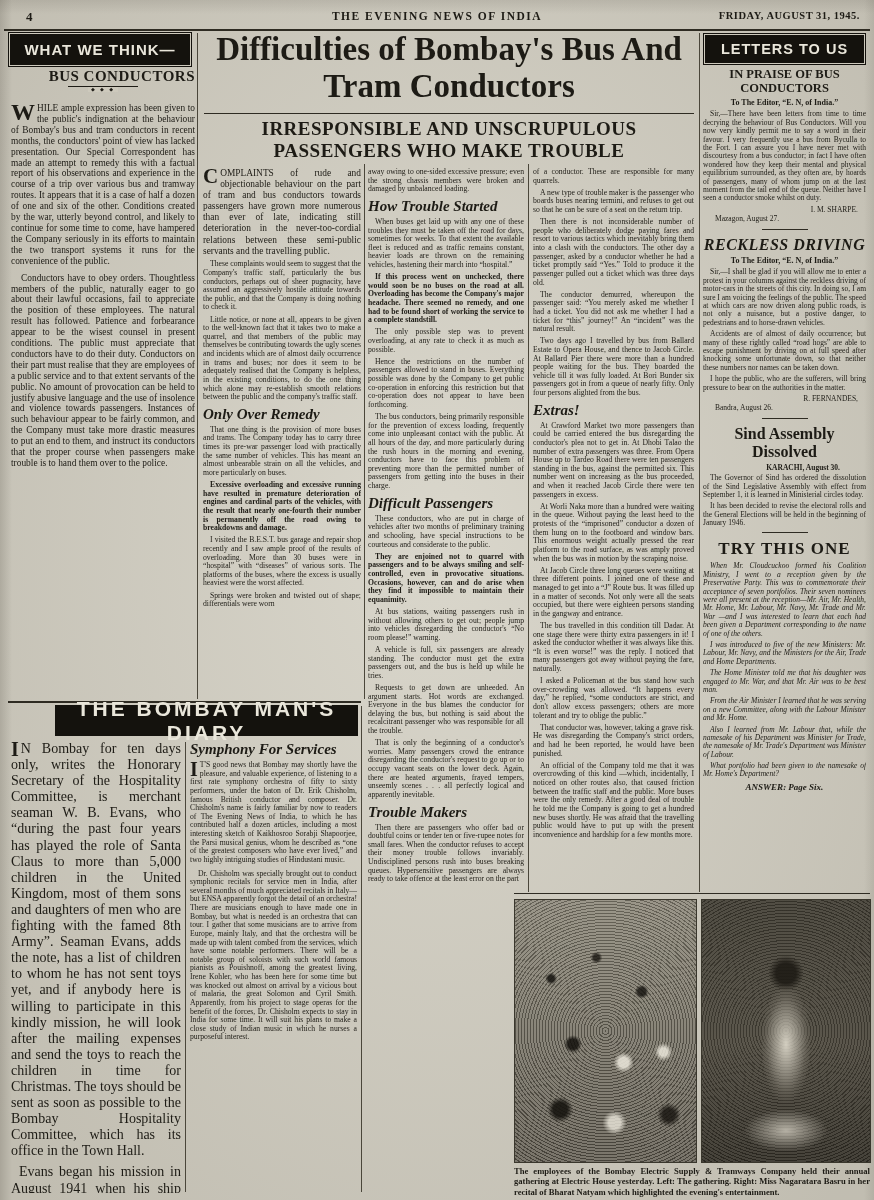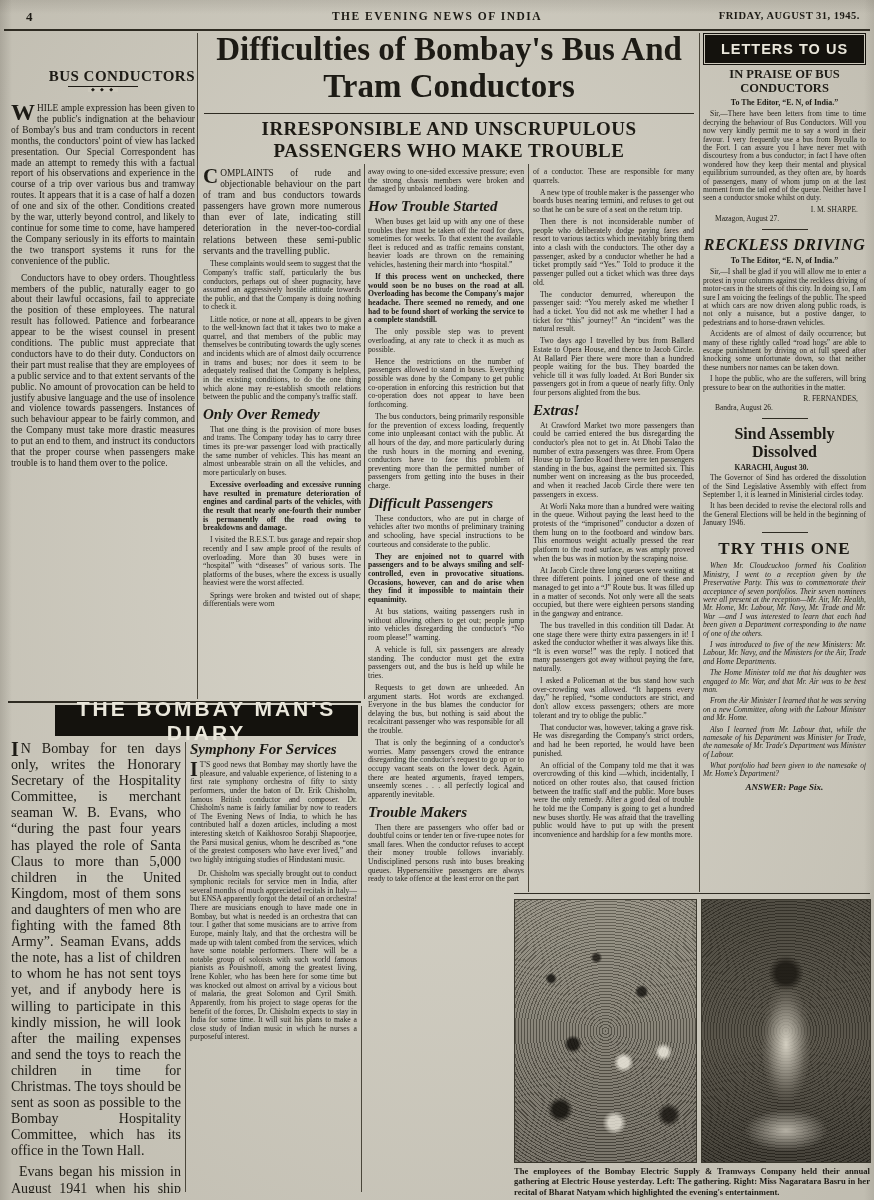--- a/index.html
+++ b/index.html
@@ -48,21 +48,21 @@
   
   .lett{position:absolute;left:703px;top:66px;width:163px;height:826px;overflow:hidden;font-size:7.5px;line-height:1.12;}
   .lett p{margin:0 0 3px;text-align:justify;text-indent:7px;}
   .lett .lhead{text-align:center;font:bold 12.5px "Liberation Serif",serif;line-height:1.1;margin:2px 0 3px;text-indent:0;}
   .lett .reck{font:bold italic 16px "Liberation Serif",serif;letter-spacing:.5px;}
   .lett .sind{font:bold 16px "Liberation Serif",serif;}
   .lett .tryone{font:bold 17px "Liberation Serif",serif;letter-spacing:1px;}
   .lett .salut{text-align:center;font-weight:bold;font-size:8px;margin:0 0 3px;text-indent:0;}
   .lett .sig{text-align:right;padding-right:8px;text-indent:0;margin:1px 0 1px;}
   .lett .place{text-indent:12px;margin:0 0 4px;}
-  .lett .dateline{text-align:center;padding-right:26px;text-indent:0;font-weight:bold;margin-bottom:2px;}
+  .lett .dateline{text-align:right;padding-right:26px;text-indent:0;font-weight:bold;margin-bottom:2px;}
   .lett .sdiv{width:46px;margin:5px auto 6px;border-top:1px solid #2e2b22;}
   .lett .it p, .lett p.it{font-style:italic;}
   .lett .answer{text-align:center;font:bold italic 9px "Liberation Serif",serif;margin-top:3px;text-indent:0;}
   
   .diaryA{position:absolute;left:11px;top:741px;width:170px;height:452px;overflow:hidden;font-size:14px;line-height:1.15;}
   .diaryB{position:absolute;left:190px;top:741px;width:167px;height:452px;overflow:hidden;font-size:7.7px;line-height:1.12;}
   .diaryA p,.diaryB p{margin:0 0 5px;text-align:justify;text-indent:8px;}
   .diaryA p.nt,.diaryB p.nt{text-indent:0;}
   .dcI::first-letter{float:left;font-size:20px;line-height:16px;font-weight:bold;padding-right:2px;}
   .diaryB .sh{font:bold italic 15px "Liberation Serif",serif;margin:0 0 3px;text-indent:0;}
@@ -103,20 +103,21 @@
   </div>
   <div class="hr" style="top:29px;left:4px;width:866px;height:2px;"></div>
 
   <div class="vr" style="left:197px;top:33px;height:666px;"></div>
   <div class="vr" style="left:364px;top:164px;height:535px;"></div>
   <div class="vr" style="left:528px;top:164px;height:728px;"></div>
   <div class="vr" style="left:699px;top:33px;height:859px;"></div>
   <div class="vr" style="left:185px;top:742px;height:450px;"></div>
   <div class="vr" style="left:361px;top:706px;height:486px;"></div>
 
+  <div class="banner b-wwt">WHAT WE THINK—</div>
   <div class="edit">
     <h2>BUS CONDUCTORS</h2>
     <div class="orn"></div>
     <p class="first dcW">WHILE ample expression has been given to the public's indignation at the behaviour of Bombay's bus and tram conductors in recent months, the conductors' point of view has lacked presentation. Our Special Correspondent has made an attempt to remedy this with a factual report of his observations and experience in the course of a trip over various bus and tramway routes. It appears that it is a case of half a dozen of one and six of the other. Conditions created by the war, utterly beyond control, and likely to continue for some time to come, have hampered the Company seriously in its efforts to maintain the two transport systems it runs for the convenience of the public.</p>
     <p>Conductors have to obey orders. Thoughtless members of the public, naturally eager to go about their lawful occasions, fail to appreciate the position of these employees. The natural result has followed. Patience and forbearance appear to be the wisest counsel in present conditions. The public must appreciate that conductors have to do their duty. Conductors on their part must realise that they are employees of a public service and to that extent servants of the public. No amount of provocation can be held to justify abusive language and the use of insolence and violence towards passengers. Instances of such behaviour appear to be fairly common, and the Company must take more drastic measures to put an end to them, and instruct its conductors that the proper course when passengers make trouble is to hand them over to the police.</p>
   </div>
 
   <h1 class="headline" style="margin:0;">Difficulties of Bombay's Bus And Tram Conductors</h1>
   <div class="subhead">IRRESPONSIBLE AND UNSCRUPULOUS PASSENGERS WHO MAKE TROUBLE</div>
 

